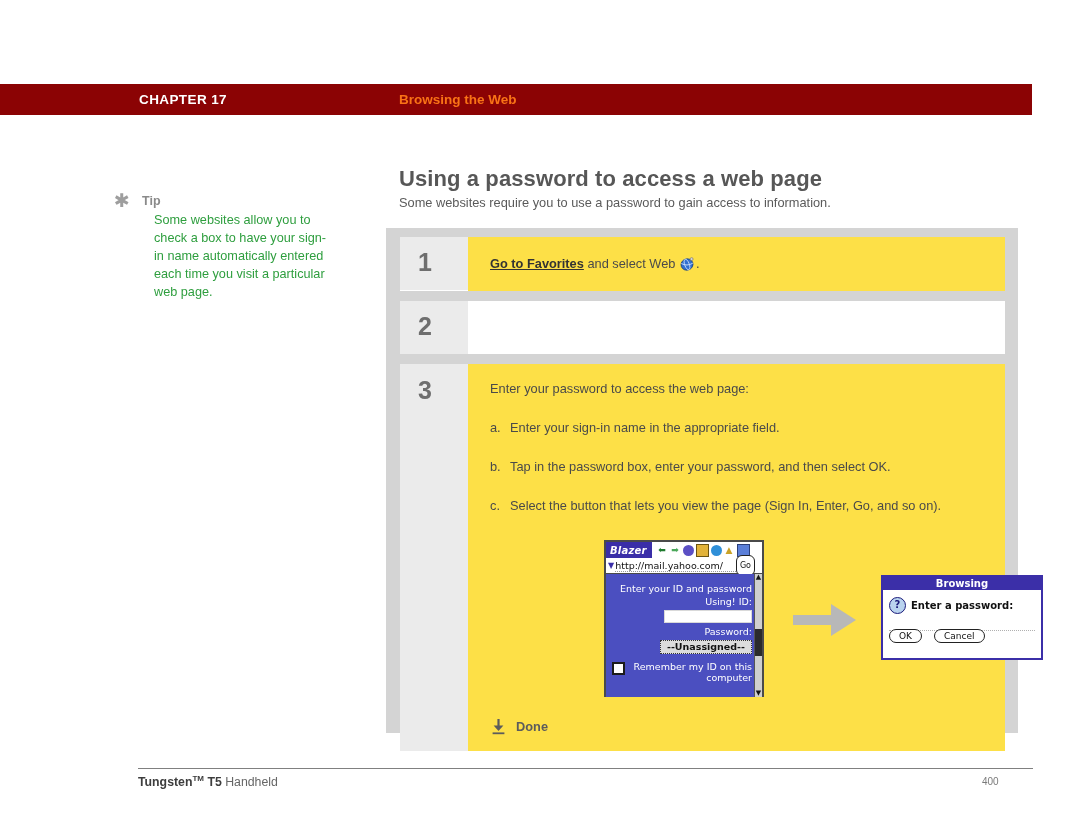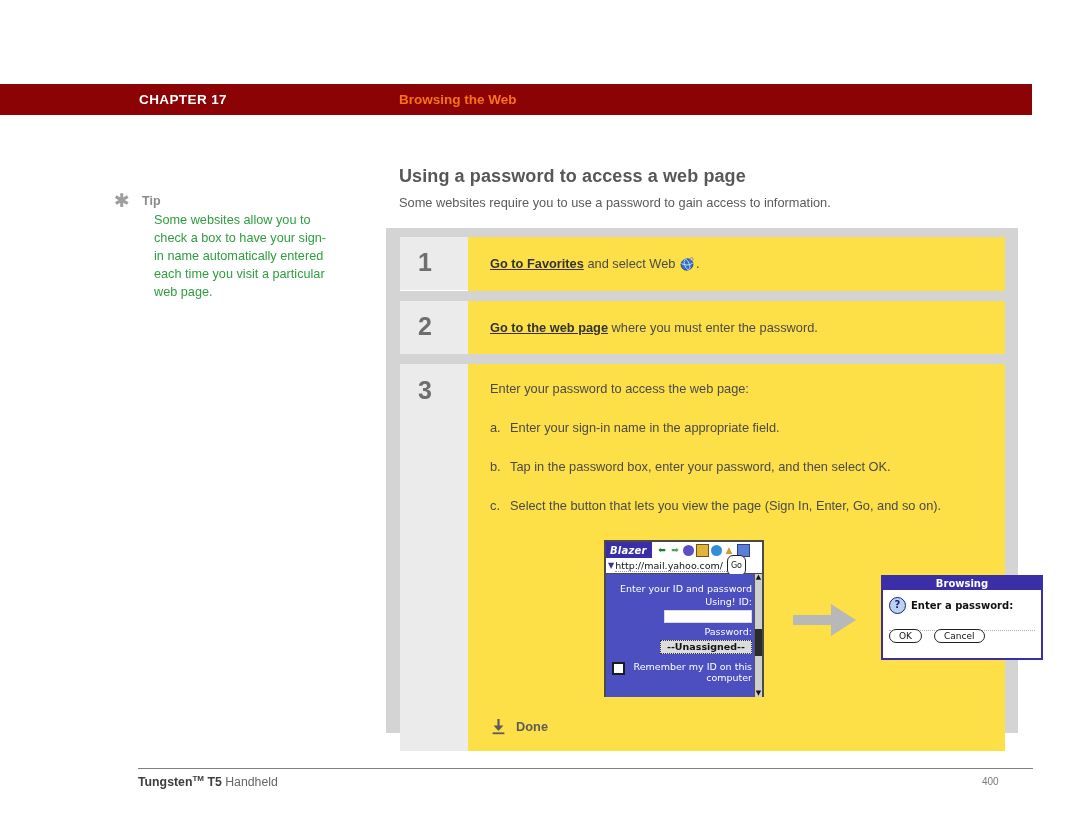--- a/index.html
+++ b/index.html
@@ -79,21 +79,21 @@
     line-height: 18px;
     color: #2e9e3e;
     width: 175px;
   }
 
   
   .section-title {
     position: absolute;
     left: 399px;
     top: 166px;
-    font-size: 18px;
+    font-size: 22px;
     font-weight: bold;
     color: #575757;
     letter-spacing: 0.1px;
   }
   .section-intro {
     position: absolute;
     left: 399px;
     top: 195px;
     font-size: 12.8px;
     color: #5a5a5a;
@@ -239,21 +239,21 @@
     flex: 1 1 auto;
     border-bottom: 1px dotted #999;
     white-space: nowrap;
     overflow: hidden;
   }
   .url-go {
     border: 1px solid #222;
     border-radius: 6px;
     font-size: 8px;
     padding: 5px 3px;
-    margin-right: 16px;
+    margin-right: 7px;
     background: #fff;
   }
   .blazer-page {
     position: relative;
     height: 123px;
     background: #4b4fc0;
     color: #ffffff;
     font-size: 9.5px;
     text-align: right;
     padding: 8px 10px 0 6px;
@@ -478,25 +478,20 @@
               <path d="M1.3 6.5 Q7 9.6 12.8 6.2" stroke="#cfe2fb" stroke-width="0.9" fill="none"></path>
               <ellipse cx="7" cy="7.5" rx="2.3" ry="5.6" fill="none" stroke="#cfe2fb" stroke-width="0.8" transform="rotate(-20 7 7.5)"></ellipse>
               <circle cx="11.6" cy="2.1" r="1.5" fill="#d8d8d8" stroke="#6b6b6b" stroke-width="0.6"></circle>
             </svg></span><span>.</span>
       </div>
     </div>
   </div>
 
   <div class="step-row s2">
     <div class="step-num">2</div>
-    <div class="step-body">
-      <div class="step-text">
-        <span class="step-lead">Go to the web page</span><span> where you must enter the password.</span>
-      </div>
-    </div>
   </div>
 
   <div class="step-row s3">
     <div class="step-num">3</div>
     <div class="step-body">
       <div class="step-text">Enter your password to access the web page:</div>
 
       <div class="substep">
         <div class="substep-marker">a.</div>
         <div class="substep-text">Enter your sign-in name in the appropriate field.</div>

